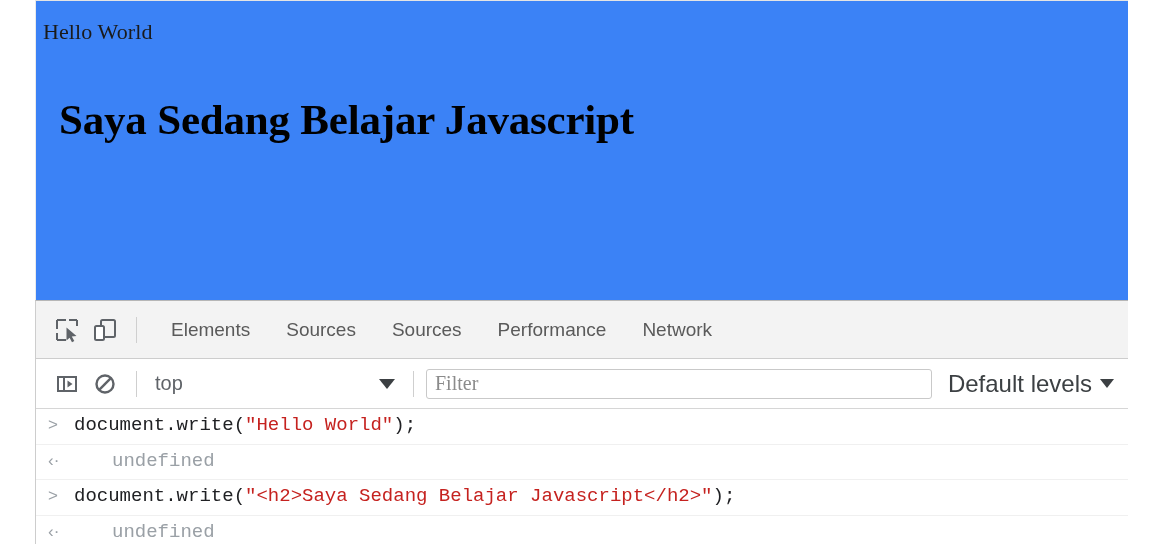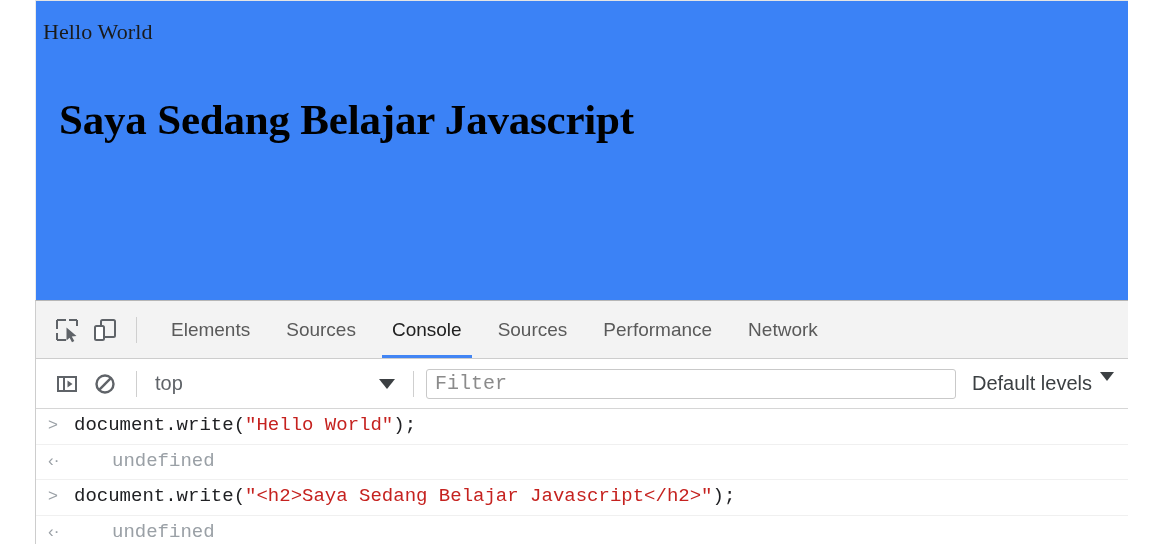--- a/index.html
+++ b/index.html
@@ -152,34 +152,35 @@
     border-right: 7px solid transparent;
     border-top: 9px solid #3c4043;
     margin-left: 8px;
   }
   .filter-input {
     flex: 1;
     height: 30px;
     border: 1px solid #c9c9c9;
     border-radius: 3px;
     font-size: 20px;
-    font-family: Liberation Mono, monospace;
+    font-family: Liberation Serif, serif;
     color: #3c4043;
     padding: 0 8px;
     box-sizing: border-box;
     outline: none;
     background: #ffffff;
     min-width: 0;
   }
   .filter-input::placeholder {
     color: #8b8b8b;
   }
   .levels {
     display: flex;
-    font-size: 20px;
+    align-items: center;
+    font-size: 24px;
     color: #3c4043;
     margin-left: 16px;
     cursor: pointer;
     white-space: nowrap;
   }
 
   
   .console-area {
     background: #ffffff;
   }
@@ -238,23 +239,20 @@
 
     <div class="vdiv"></div>
 
     <div class="tabs">
       <div class="tab">
         <span>Elements</span>
       </div>
       <div class="tab">
         <span>Sources</span>
       </div>
-      <div class="tab active">
-        <span>Console</span>
-      </div>
       <div class="tab">
         <span>Sources</span>
       </div>
       <div class="tab">
         <span>Performance</span>
       </div>
       <div class="tab">
         <span>Network</span>
       </div>
     </div>

